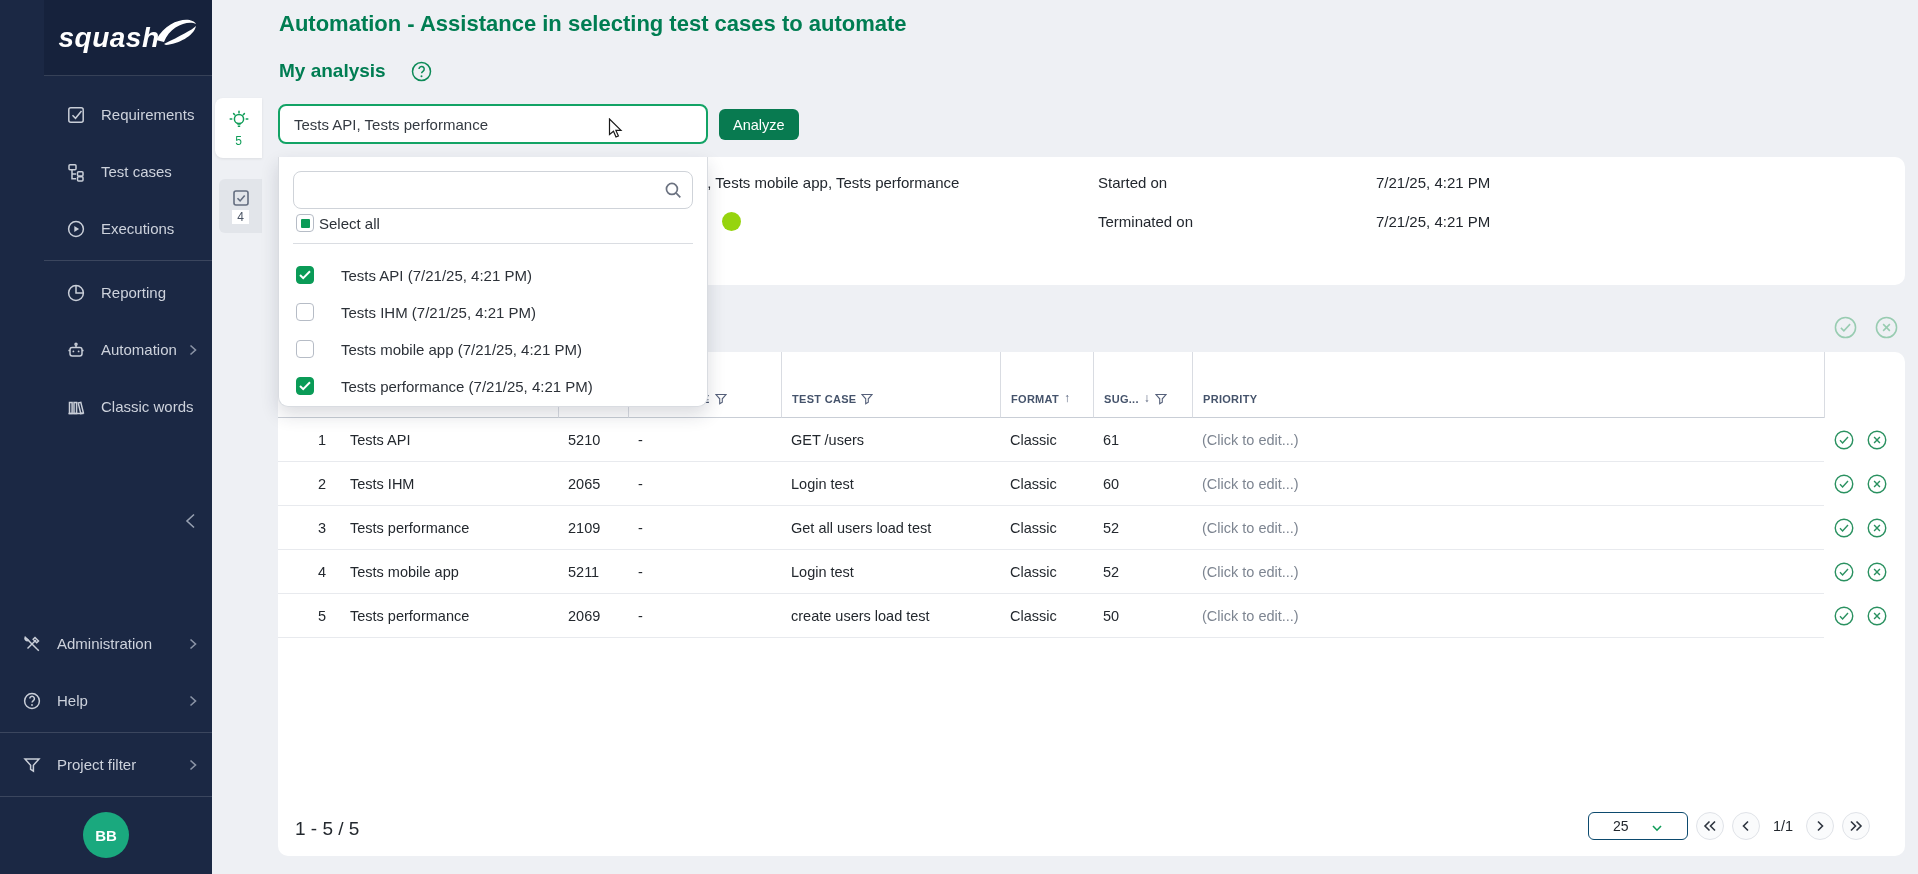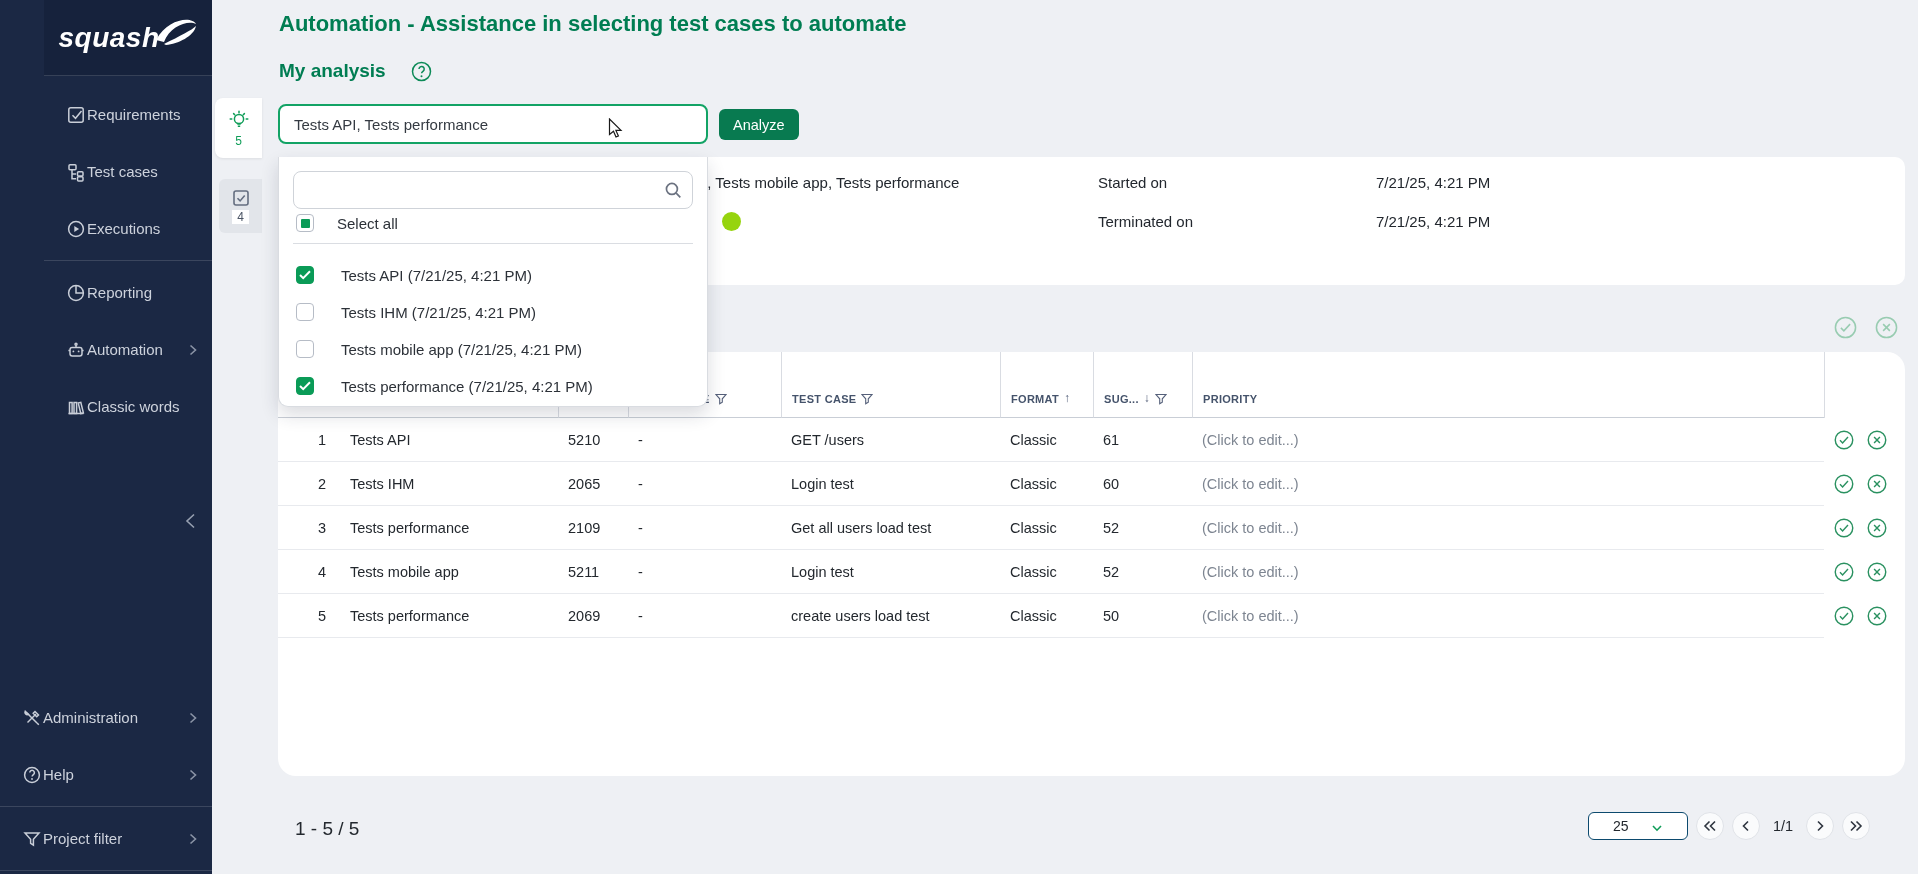--- a/index.html
+++ b/index.html
@@ -5,21 +5,21 @@
   * { margin:0; padding:0; box-sizing:border-box; }
   html,body { width:1918px; height:874px; overflow:hidden; font-family:"Liberation Sans", sans-serif; }
   #app { position:relative; width:1918px; height:874px; background:#eef0f4; }
 
   
   .sidebar { position:absolute; left:0; top:0; width:212px; height:874px; background:#1b2844; color:#c9ced8; z-index:30;padding-left:44px; }
   .logo-block { height:76px; display:flex; align-items:center; justify-content:center; border-bottom:1px solid rgba(255,255,255,.14); background:#16223c; }
   .logo-text { font-style:italic; font-weight:bold; font-size:28px; color:#fff; letter-spacing:.5px; }
   .logo-swoosh { margin-left:-6px; margin-top:-14px; }
   .nav { padding-top:10px; }
-  .nav-item { position:relative; height:57px; display:flex; align-items:center; padding-left:22px; gap:1px; font-size:15px; cursor:pointer; }
+  .nav-item { position:relative; height:57px; display:flex; align-items:center; padding-left:22px; gap:15px; font-size:15px; cursor:pointer; }
   .nav-item .lbl { color:#cdd2dc; }
   .nav-item .sub-chevron { position:absolute; right:14px; color:#8b94a6; }
   .nav-divider { height:1px; background:rgba(255,255,255,.14); margin:3px 0; }
   .icn { display:inline-flex; width:20px; height:20px; }
   .icn svg { width:100%; height:100%; }
   .collapse-btn { position:absolute; right:10px; top:508px; width:24px; height:26px; color:#97a0b1; cursor:pointer; display:flex; align-items:center; justify-content:center;}
   .sidebar-bottom { position:absolute; left:0; bottom:0; width:100%; }
   .avatar-wrap { display:flex; justify-content:center; padding:12px 0 16px 0; }
   .avatar { width:46px; height:46px; border-radius:50%; background:#1aa97e; color:#fff; font-weight:bold; font-size:15px; display:flex; align-items:center; justify-content:center; cursor:pointer; }
 
@@ -43,37 +43,37 @@
   
   .result-card { position:absolute; left:278px; top:157px; width:1627px; height:128px; background:#fff; border-radius:10px; z-index:1; }
   .projects-text { position:absolute; left:292px; top:17px; font-size:15px; color:#22272e; white-space:nowrap; }
   .status-dot { position:absolute; left:444px; top:55px; width:19px; height:19px; border-radius:50%; }
   .meta-label { position:absolute; font-size:15px; color:#22272e; }
   .meta-value { position:absolute; font-size:15px; color:#22272e; }
 
   
   .dropdown { position:absolute; left:278px; top:157px; width:430px; height:250px; background:#fff; border:1px solid #d9dce1; border-top:none; border-radius:0 0 10px 10px; box-shadow:0 8px 18px rgba(30,40,60,.16); z-index:20; }
   .dd-search { position:absolute; left:14px; right:14px; top:14px; height:38px; border:1px solid #cfd3d9; border-radius:8px; background:#fff; display:flex; align-items:center; justify-content:flex-end; padding:0 10px; }
-  .dd-selectall { position:absolute; left:17px; top:54px; height:24px; display:flex; align-items:center; gap:23px; cursor:pointer; }
+  .dd-selectall { position:absolute; left:17px; top:54px; height:24px; display:flex; align-items:center; gap:5px; cursor:pointer; }
   .dd-divider { position:absolute; left:14px; right:14px; top:86px; height:1px; background:#dadde2; }
   .dd-option { position:absolute; left:17px; height:24px; display:flex; align-items:center; gap:27px; cursor:pointer; }
   .dd-option .txt, .dd-selectall .txt { font-size:15px; color:#2c3138; white-space:nowrap; }
   .cb { width:18px; height:18px; border:1.5px solid #b6bcc6; border-radius:4px; background:#fff; display:inline-flex; align-items:center; justify-content:center; flex:0 0 auto; }
   .cb svg { display:none; }
   .cb.checked { background:#0a9b57; border-color:#0a9b57; }
   .cb.checked svg { display:block; }
   .cb.indeterminate { border-color:#b6bcc6; }
   .cb.indeterminate::after { content:""; width:9px; height:9px; background:#0a9b57; border-radius:1px; }
 
   
   .bulk-icons { position:absolute; top:316px; left:1834px; display:flex; gap:18px; z-index:2; }
   .bulk-icons .cicon { width:23px; height:23px; color:#98ccb1; cursor:pointer; }
 
   
-  .panel { position:absolute; left:278px; top:352px; width:1627px; height:424px; background:#fff; border-radius:18px; z-index:2; }
+  .panel { position:absolute; left:278px; top:352px; width:1627px; height:504px; background:#fff; border-radius:10px; z-index:2; }
   .tgrid { display:grid; grid-template-columns:62px 218px 70px 153px 219px 93px 99px 632px 81px; align-items:center; }
   .thead { height:66px; align-items:end; padding-bottom:0; }
   .th { font-size:11px; font-weight:bold; letter-spacing:.3px; color:#45536b; padding:0 0 12px 10px; display:flex; align-items:center; gap:5px; border-bottom:1px solid #c9ced6; height:100%; box-sizing:border-box; align-items:flex-end; padding-top:34px; white-space:nowrap; }
   .th-sep { border-left:1px solid #d9dce2; }
   .th.no-line { border-bottom:none; }
   .sort-arrow { font-size:12px; color:#55607a; font-weight:normal; }
   .funnel { width:12px; height:12px; color:#55607a; }
   .trow { height:44px; }
   .td { font-size:14.5px; color:#23282e; padding-left:10px; border-bottom:1px solid #e8eaee; height:100%; display:flex; align-items:center; white-space:nowrap; }
   .td.num { justify-content:flex-end; padding-right:14px; padding-left:0; }
@@ -225,20 +225,23 @@
             </svg>
           </span>
         <span class="lbl">Project filter</span>
         <span class="sub-chevron icn" style="width:10px;height:12px;">
             <svg viewBox="0 0 10 12" fill="none" stroke="currentColor" stroke-width="1.6">
               <path d="M2.5 1.5L7.5 6l-5 4.5"></path>
             </svg>
           </span>
       </div>
       <div class="nav-divider"></div>
+      <div class="avatar-wrap">
+        <div class="avatar">BB</div>
+      </div>
     </div>
   </div>
 
   <div class="page-title">Automation - Assistance in selecting test cases to automate</div>
   <div class="section-row">
     <span class="section-title">My analysis</span>
     <span class="help-badge">
         <svg viewBox="0 0 21 21" fill="none" stroke="#0c8a57" stroke-width="1.5">
           <circle cx="10.5" cy="10.5" r="9"></circle>
           <path d="M8 8a2.6 2.6 0 1 1 4.2 2.1c-.9.7-1.6 1.1-1.6 2.2"></path>

